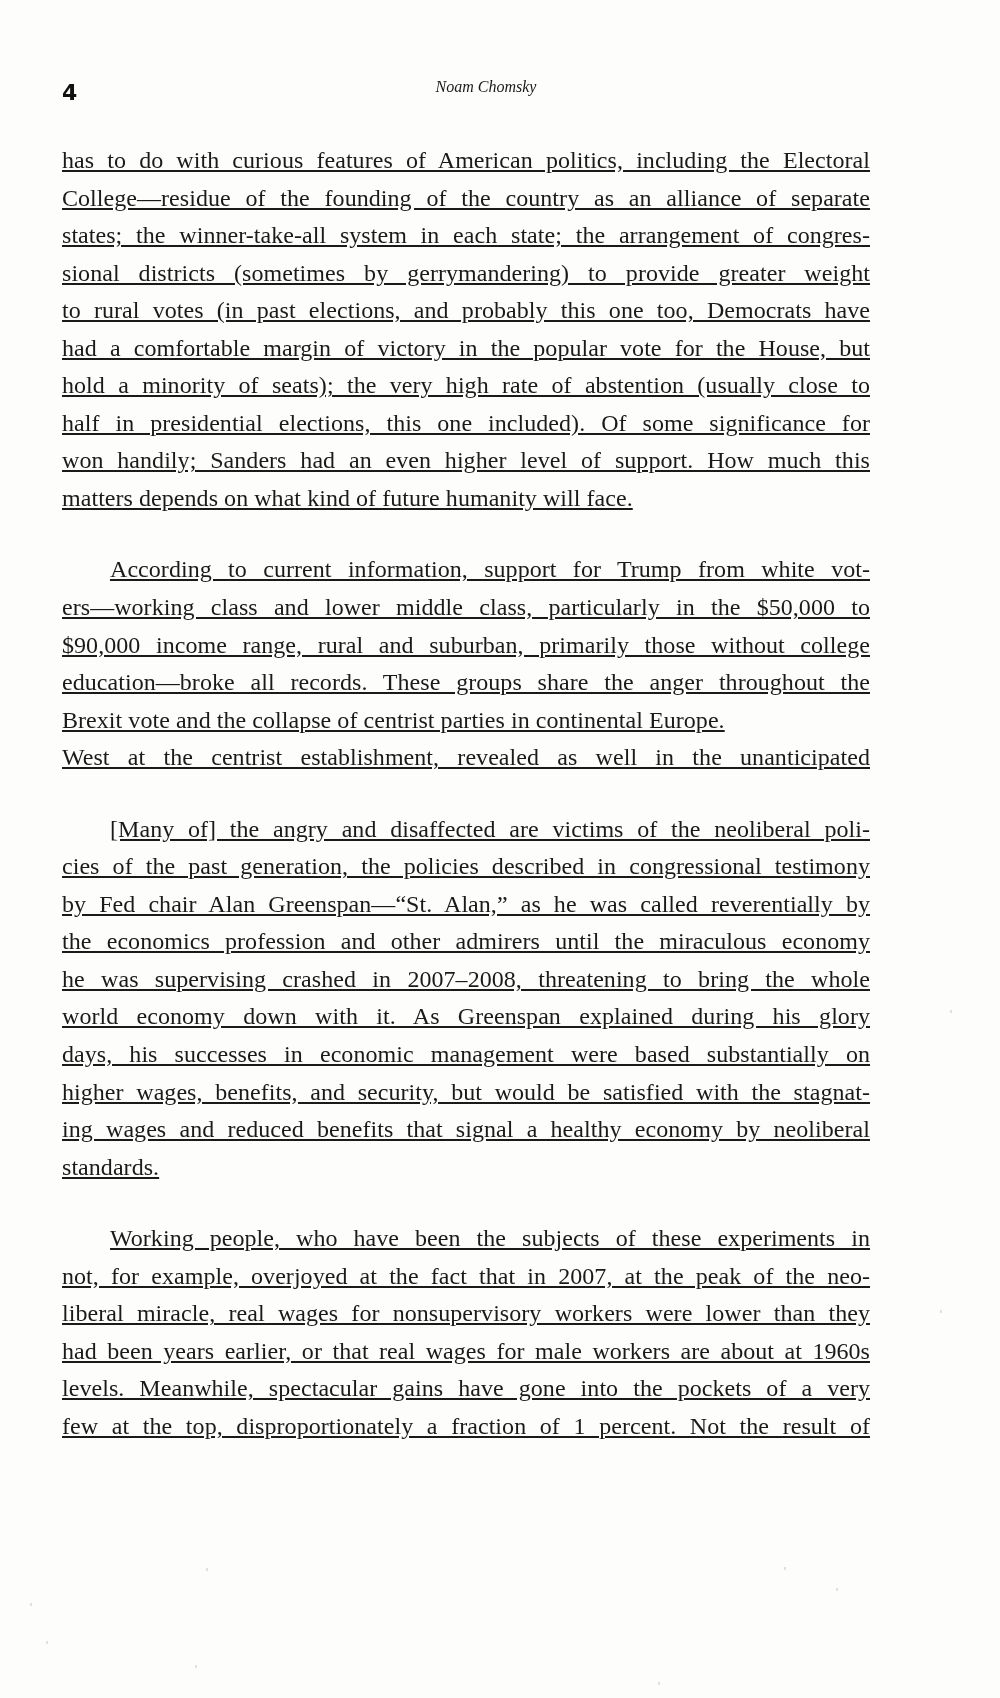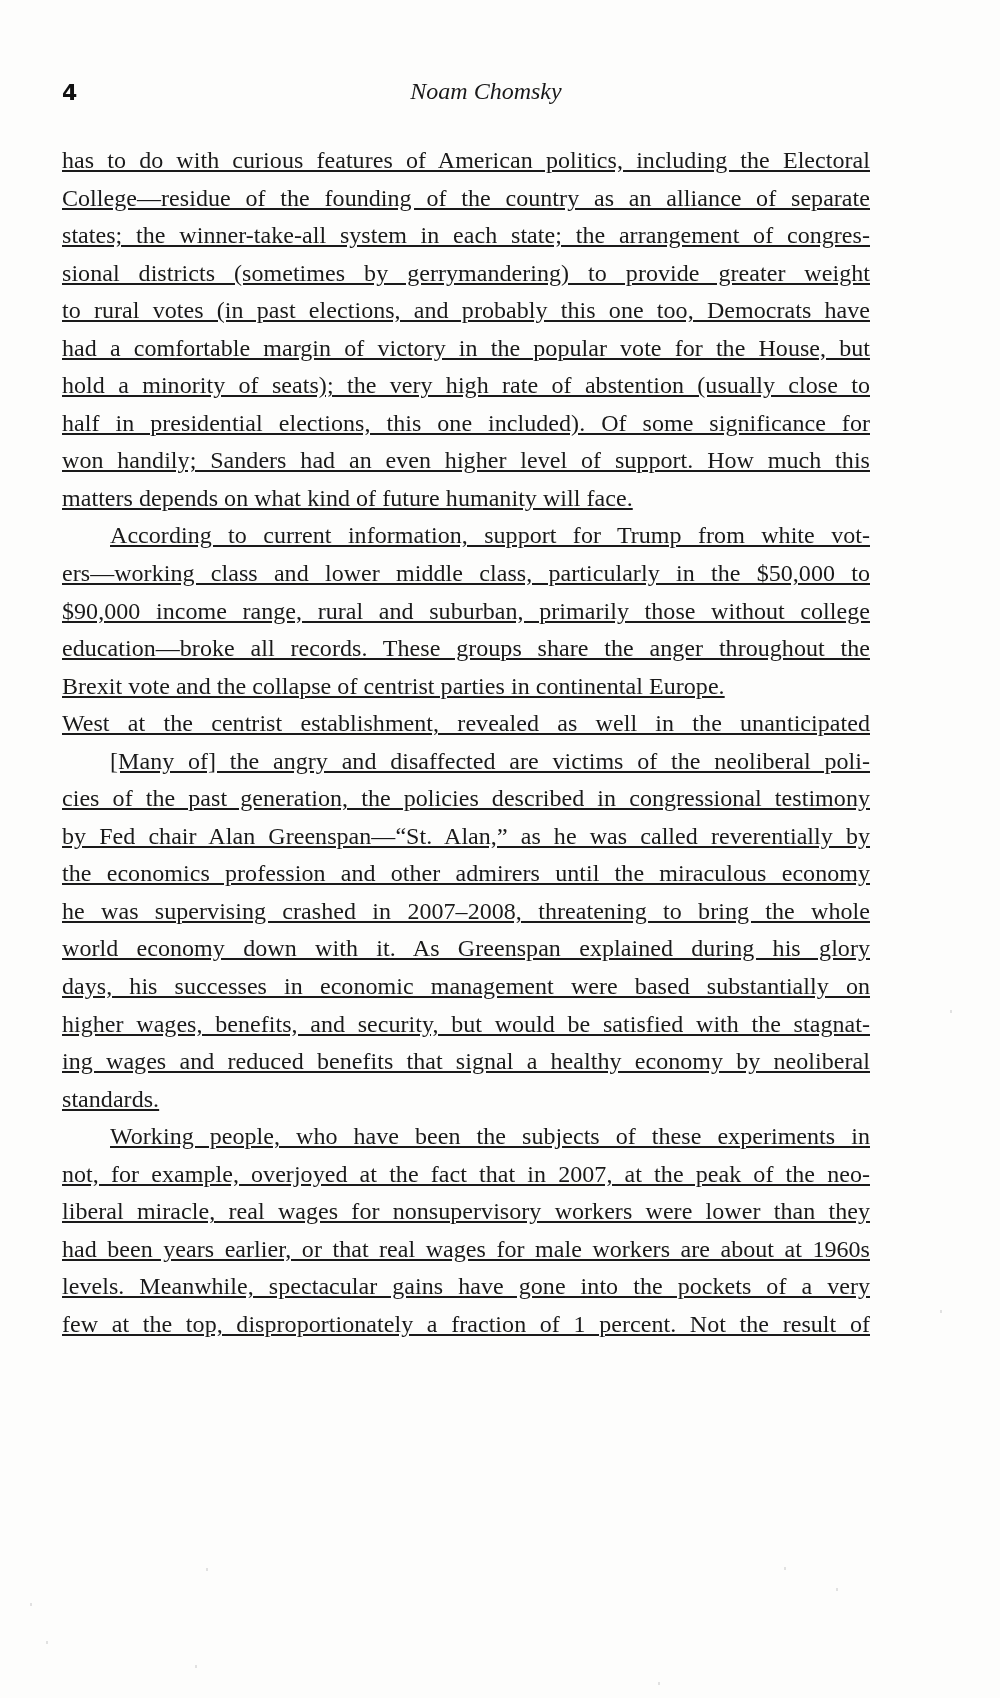--- a/index.html
+++ b/index.html
@@ -38,21 +38,21 @@
       font-weight: bold;
       font-size: 22px;
       color: #111;
     }
     .running-title {
       position: absolute;
       left: 0;
       right: 0;
       text-align: center;
       font-style: italic;
-      font-size: 24px;
+      font-size: 16px;
       color: #1a1a1a;
       padding-left: 40px;
     }
     .body-text {
       position: absolute;
       top: 142px;
       left: 62px;
       width: 808px;
     }
     .line {
@@ -61,20 +61,21 @@
       line-height: 37.55px;
       font-size: 24px;
       white-space: nowrap;
       text-align: justify;
       text-align-last: justify;
       letter-spacing: 0.05px;
       text-decoration: underline;
     }
     .line.indent {
       padding-left: 48px;
+      margin-top: 34px;
     }
     .line.last {
       text-align-last: left;
     }
     .speck {
       position: absolute;
       width: 2px;
       height: 3px;
       background: #cfcfcf;
       opacity: 0.6;

